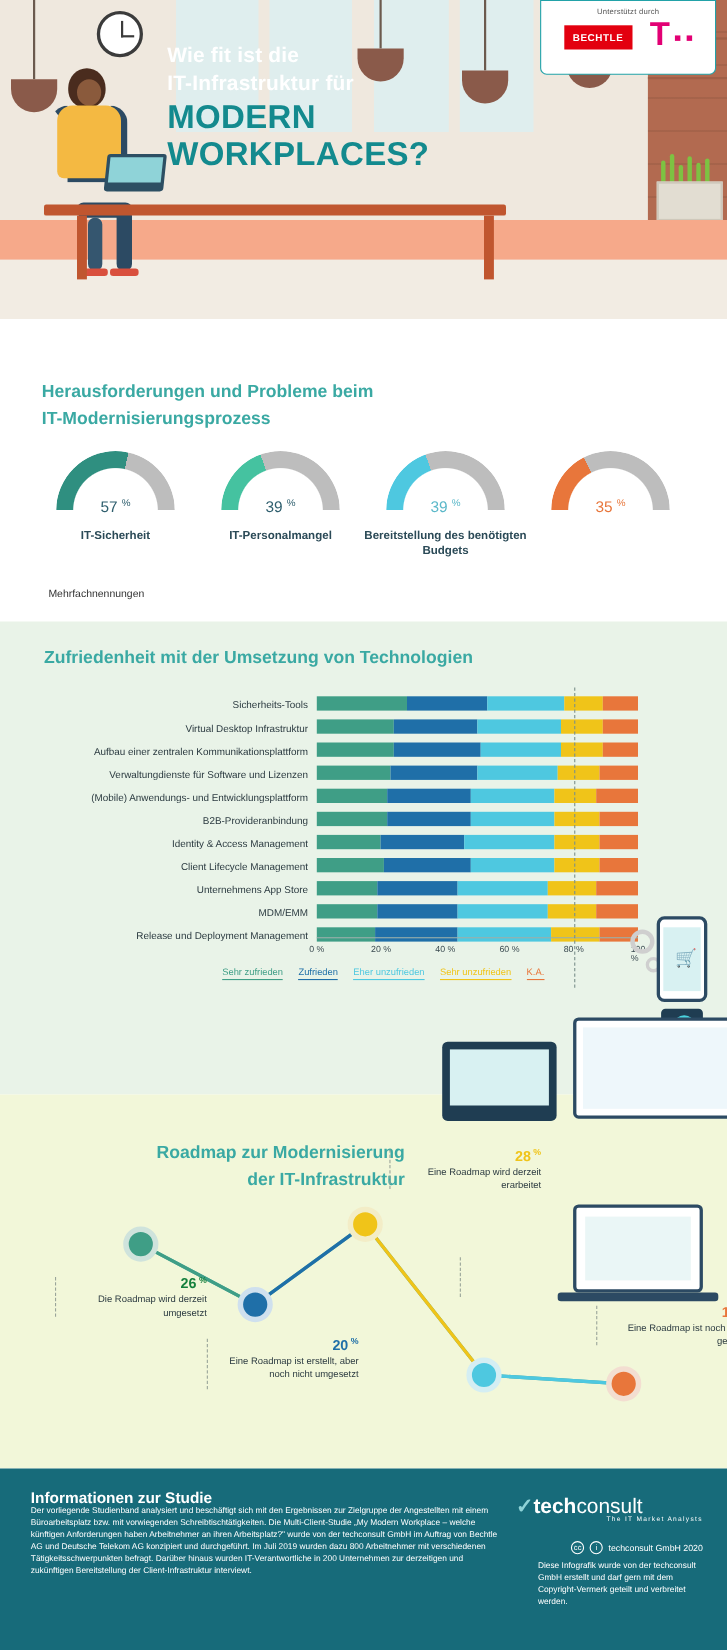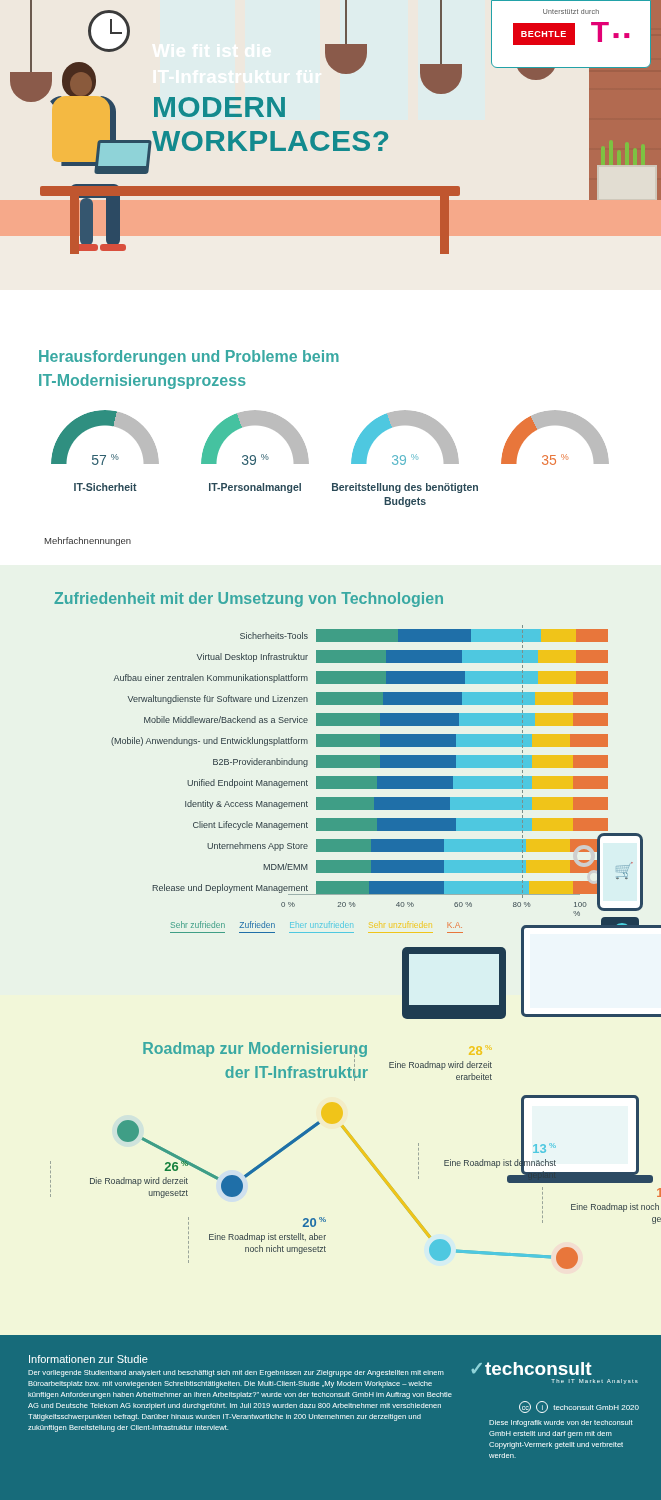--- a/index.html
+++ b/index.html
@@ -65,23 +65,23 @@
   .gauge { width:150px; text-align:center; }
   .gauge-arc { position:relative; width:108px; height:58px; margin:0 auto; overflow:hidden; }
   .gauge-arc .ring { position:absolute; left:0; top:0; width:108px; height:108px; border-radius:50%; }
   .gauge-val { font-size:14px; color:#2f5f6e; margin-top:-16px; position:relative; }
   .gauge-val .pct { font-size:9px; vertical-align:top; }
   .gauge-label { font-size:10.5px; color:#2b4a57; margin-top:12px; line-height:14px; font-weight:600; }
   .mehrfach { position:absolute; left:44px; top:245px; font-size:9.5px; color:#333; }
 
   
   .sec2 { position:relative; height:430px; background:#e9f3e8; }
-  .s2-title { position:absolute; left:54px; top:22px; }
+  .s2-title { position:absolute; left:40px; top:22px; }
   .chartwrap { position:absolute; left:0; top:60px; width:661px; }
-  .barrow { display:flex; align-items:center; height:21px;padding-left:28px; }
+  .barrow { display:flex; align-items:flex-end; height:21px; }
   .barlabel { width:288px; text-align:right; padding-right:8px; font-size:9px; color:#2b3a40; }
   .bartrack { width:292px; height:13px; display:flex; }
   .bartrack i { display:block; height:13px; }
   .axis { position:relative; margin-left:288px; width:292px; height:16px; }
   .axis span { position:absolute; font-size:8px; color:#3a4a50; transform:translateX(-50%); top:2px; }
   .axisline { position:absolute; left:288px; top:-4px; width:292px; height:1px; background:#9bb0ab; }
   .legend { margin-left:170px; margin-top:6px; display:flex; gap:14px; font-size:8.5px; }
   .legend div { border-bottom:1.5px solid; padding-bottom:2px; }
   .dashline { position:absolute; width:1px; border-left:1px dashed #7a8f8b; }
 
@@ -107,25 +107,25 @@
   .laptop-ill { position:absolute; right:22px; top:100px; width:118px; height:80px; background:#fff; border:3px solid #2c4a63; border-radius:5px; }
   .laptop-ill .s { position:absolute; left:8px; top:8px; right:8px; bottom:8px; background:#eaf6f6; }
   .laptop-base { position:absolute; right:8px; top:180px; width:146px; height:8px; background:#2c4a63; border-radius:3px; }
   .monitor-ill { position:absolute; left:402px; top:-48px; width:104px; height:72px; background:#1f3d52; border-radius:5px; }
   .monitor-ill .s { position:absolute; left:7px; top:7px; right:7px; bottom:14px; background:#d8f1f2; }
   .tablet-ill { position:absolute; right:-10px; top:-70px; width:150px; height:92px; background:#fff; border:3px solid #2c4a63; border-radius:5px; }
   .tablet-ill .s { position:absolute; left:6px; top:6px; right:6px; bottom:6px; background:#eef7fb; }
 
   
   .footer { position:relative; height:165px; background:#176b7a; color:#fff; }
-  .f-title { position:absolute; left:28px; top:18px; font-size:11px; font-weight:400; }
+  .f-title { position:absolute; left:28px; top:18px; font-size:14px; font-weight:700; }
   .f-text { position:absolute; left:28px; top:32px; width:430px; font-size:7.6px; line-height:11px; }
   .f-logo { position:absolute; right:22px; top:22px; width:170px; text-align:left; }
   .tc-logo { font-size:19px; font-weight:700; }
-  .tc-logo b { font-weight:700; }
+  .tc-logo b { font-weight:400; }
   .tc-sub { font-size:6px; letter-spacing:1.2px; text-align:right; margin-top:-2px; }
   .f-cc { position:absolute; right:22px; top:66px; font-size:8px; display:flex; align-items:center; gap:5px; }
   .ccic { width:12px; height:12px; border:1px solid #fff; border-radius:50%; font-size:7px; text-align:center; line-height:11px; }
   .f-note { position:absolute; right:22px; top:82px; width:150px; font-size:7.6px; line-height:11px; }
 </style>
 </head>
 <body>
 
 <div class="page">
 
@@ -279,55 +279,35 @@
             <div class="barlabel">Verwaltungdienste für Software und Lizenzen</div>
             <div class="bartrack">
               <i style="width: 23%; background: rgb(63, 158, 134);"></i>
               <i style="width: 27%; background: rgb(31, 111, 168);"></i>
               <i style="width: 25%; background: rgb(78, 200, 224);"></i>
               <i style="width: 13%; background: rgb(240, 196, 25);"></i>
               <i style="width: 12%; background: rgb(232, 118, 59);"></i>
             </div>
           </div>
           <div class="barrow">
-            <div class="barlabel">Mobile Middleware/Backend as a Service</div>
-            <div class="bartrack">
-              <i style="width: 22%; background: rgb(63, 158, 134);"></i>
-              <i style="width: 27%; background: rgb(31, 111, 168);"></i>
-              <i style="width: 26%; background: rgb(78, 200, 224);"></i>
-              <i style="width: 13%; background: rgb(240, 196, 25);"></i>
-              <i style="width: 12%; background: rgb(232, 118, 59);"></i>
-            </div>
-          </div>
-          <div class="barrow">
             <div class="barlabel">(Mobile) Anwendungs- und Entwicklungsplattform</div>
             <div class="bartrack">
               <i style="width: 22%; background: rgb(63, 158, 134);"></i>
               <i style="width: 26%; background: rgb(31, 111, 168);"></i>
               <i style="width: 26%; background: rgb(78, 200, 224);"></i>
               <i style="width: 13%; background: rgb(240, 196, 25);"></i>
               <i style="width: 13%; background: rgb(232, 118, 59);"></i>
             </div>
           </div>
           <div class="barrow">
             <div class="barlabel">B2B-Provideranbindung</div>
             <div class="bartrack">
               <i style="width: 22%; background: rgb(63, 158, 134);"></i>
               <i style="width: 26%; background: rgb(31, 111, 168);"></i>
               <i style="width: 26%; background: rgb(78, 200, 224);"></i>
-              <i style="width: 14%; background: rgb(240, 196, 25);"></i>
-              <i style="width: 12%; background: rgb(232, 118, 59);"></i>
-            </div>
-          </div>
-          <div class="barrow">
-            <div class="barlabel">Unified Endpoint Management</div>
-            <div class="bartrack">
-              <i style="width: 21%; background: rgb(63, 158, 134);"></i>
-              <i style="width: 26%; background: rgb(31, 111, 168);"></i>
-              <i style="width: 27%; background: rgb(78, 200, 224);"></i>
               <i style="width: 14%; background: rgb(240, 196, 25);"></i>
               <i style="width: 12%; background: rgb(232, 118, 59);"></i>
             </div>
           </div>
           <div class="barrow">
             <div class="barlabel">Identity &amp; Access Management</div>
             <div class="bartrack">
               <i style="width: 20%; background: rgb(63, 158, 134);"></i>
               <i style="width: 26%; background: rgb(31, 111, 168);"></i>
               <i style="width: 28%; background: rgb(78, 200, 224);"></i>
@@ -381,21 +361,21 @@
         <div class="axis" id="axis">
             <span style="left: 0%;">0 %</span>
             <span style="left: 20%;">20 %</span>
             <span style="left: 40%;">40 %</span>
             <span style="left: 60%;">60 %</span>
             <span style="left: 80%;">80 %</span>
             <span style="left: 100%;">100 %</span>
           </div>
       </div>
       <div class="legend" id="legend">
-          <div style="color: rgb(63, 158, 134); border-bottom-color: rgb(63, 158, 134);">Sehr zufrieden</div>
+          <div style="color: rgb(63, 158, 134); border-bottom-color: rgb(63, 158, 134); margin-left: 32px;">Sehr zufrieden</div>
           <div style="color: rgb(31, 111, 168); border-bottom-color: rgb(31, 111, 168);">Zufrieden</div>
           <div style="color: rgb(78, 200, 224); border-bottom-color: rgb(78, 200, 224);">Eher unzufrieden</div>
           <div style="color: rgb(240, 196, 25); border-bottom-color: rgb(240, 196, 25);">Sehr unzufrieden</div>
           <div style="color: rgb(232, 118, 59); border-bottom-color: rgb(232, 118, 59);">K.A.</div>
         </div>
     <div class="dashline" style="left: 521.6px; top: 0px; height: 273px;"></div>
       </div>
 
     <div class="gear"></div>
     <div class="gear2"></div>
@@ -451,24 +431,20 @@
         <div class="txt">Eine Roadmap ist erstellt, aber noch nicht umgesetzt</div>
       </div>
 
       <div class="dashv" style="left:354px;top:50px;height:36px;"></div>
       <div class="callout" style="left:360px;top:48px;">
         <div class="pct" style="color:#f0c419"><span>28</span><small> %</small></div>
         <div class="txt">Eine Roadmap wird derzeit erarbeitet</div>
       </div>
 
       <div class="dashv" style="left:418px;top:148px;height:36px;"></div>
-      <div class="callout" style="left:424px;top:146px;">
-        <div class="pct" style="color:#4ec8e0"><span>13</span><small> %</small></div>
-        <div class="txt">Eine Roadmap ist demnächst geplant</div>
-      </div>
 
       <div class="dashv" style="left:542px;top:192px;height:36px;"></div>
       <div class="callout" style="left:548px;top:190px;">
         <div class="pct" style="color:#e8763b"><span>12</span><small> %</small></div>
         <div class="txt">Eine Roadmap ist noch nicht geplant</div>
       </div>
     </div>
   </div>
 
   <div class="footer">

